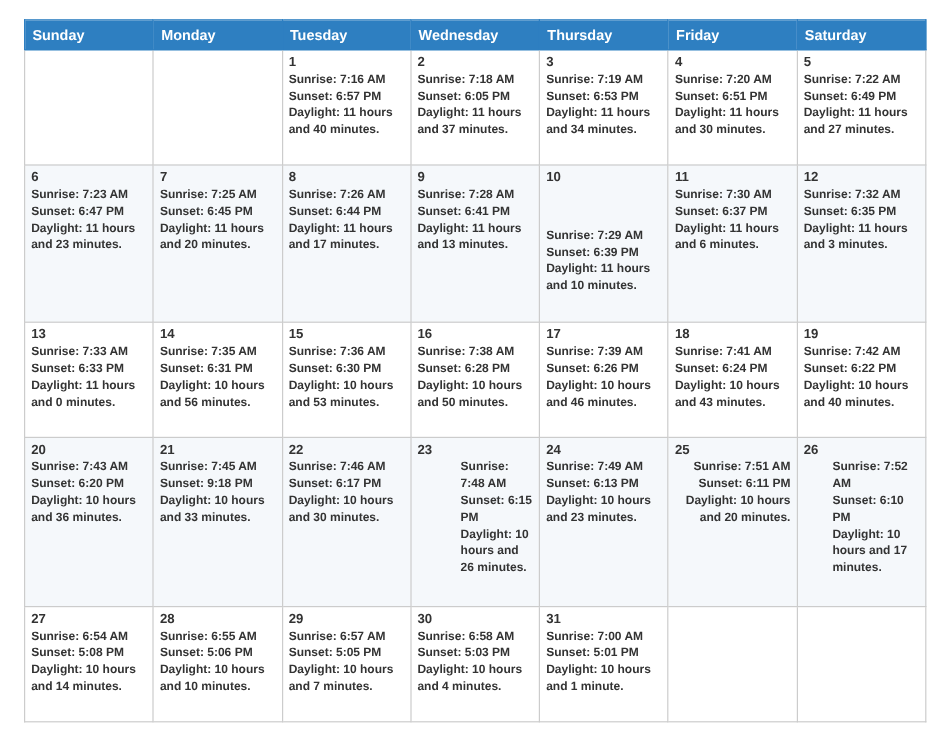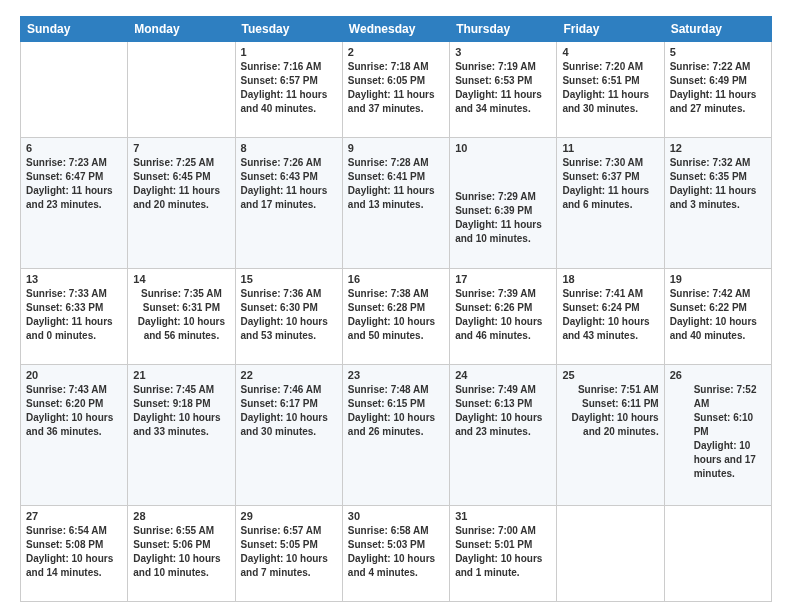--- a/index.html
+++ b/index.html
@@ -145,21 +145,21 @@
           </td>
           <td>
             <span class="day-num">7</span>
             <div class="day-info" style="white-space: pre-line;">Sunrise: 7:25 AM
 Sunset: 6:45 PM
 Daylight: 11 hours and 20 minutes.</div>
           </td>
           <td>
             <span class="day-num">8</span>
             <div class="day-info" style="white-space: pre-line;">Sunrise: 7:26 AM
-Sunset: 6:43 PM
+Sunset: 6:44 PM
 Daylight: 11 hours and 17 minutes.</div>
           </td>
           <td>
             <span class="day-num">9</span>
             <div class="day-info" style="white-space: pre-line;">Sunrise: 7:28 AM
 Sunset: 6:41 PM
 Daylight: 11 hours and 13 minutes.</div>
           </td>
           <td>
             <span class="day-num">10</span>
@@ -182,21 +182,21 @@
         </tr>
         <tr>
           <td>
             <span class="day-num">13</span>
             <div class="day-info" style="white-space: pre-line;">Sunrise: 7:33 AM
 Sunset: 6:33 PM
 Daylight: 11 hours and 0 minutes.</div>
           </td>
           <td>
             <span class="day-num">14</span>
-            <div class="day-info" style="white-space: pre-line; text-align: center;">Sunrise: 7:35 AM
+            <div class="day-info" style="white-space: pre-line;">Sunrise: 7:35 AM
 Sunset: 6:31 PM
 Daylight: 10 hours and 56 minutes.</div>
           </td>
           <td>
             <span class="day-num">15</span>
             <div class="day-info" style="white-space: pre-line;">Sunrise: 7:36 AM
 Sunset: 6:30 PM
 Daylight: 10 hours and 53 minutes.</div>
           </td>
           <td>
@@ -238,21 +238,21 @@
 Daylight: 10 hours and 33 minutes.</div>
           </td>
           <td>
             <span class="day-num">22</span>
             <div class="day-info" style="white-space: pre-line;">Sunrise: 7:46 AM
 Sunset: 6:17 PM
 Daylight: 10 hours and 30 minutes.</div>
           </td>
           <td>
             <span class="day-num">23</span>
-            <div class="day-info" style="white-space: pre-line;">Sunrise: 7:48 AM
+            <div class="day-info" style="white-space: pre-line; margin-left: 36px;">Sunrise: 7:48 AM
 Sunset: 6:15 PM
 Daylight: 10 hours and 26 minutes.</div>
           </td>
           <td>
             <span class="day-num">24</span>
             <div class="day-info" style="white-space: pre-line;">Sunrise: 7:49 AM
 Sunset: 6:13 PM
 Daylight: 10 hours and 23 minutes.</div>
           </td>
           <td>

